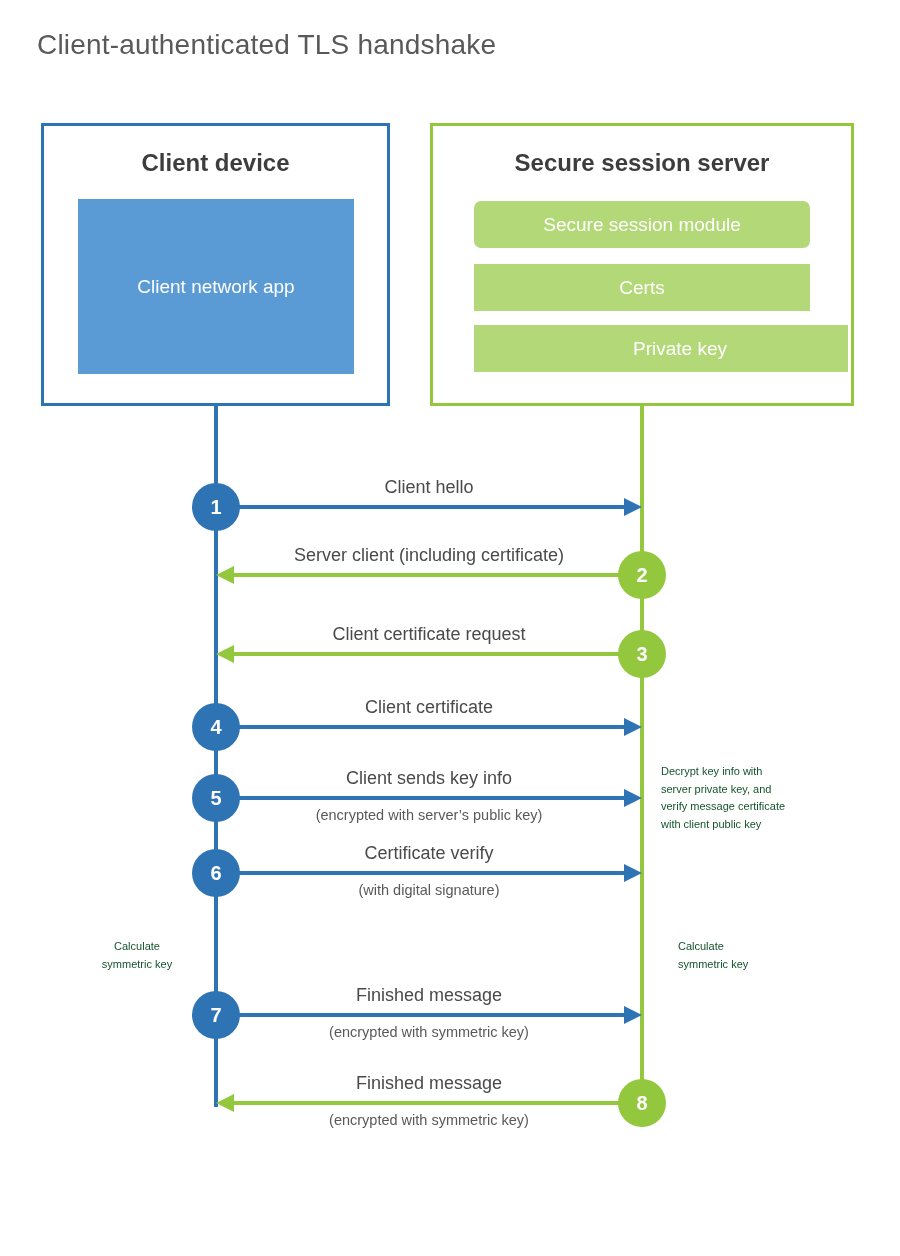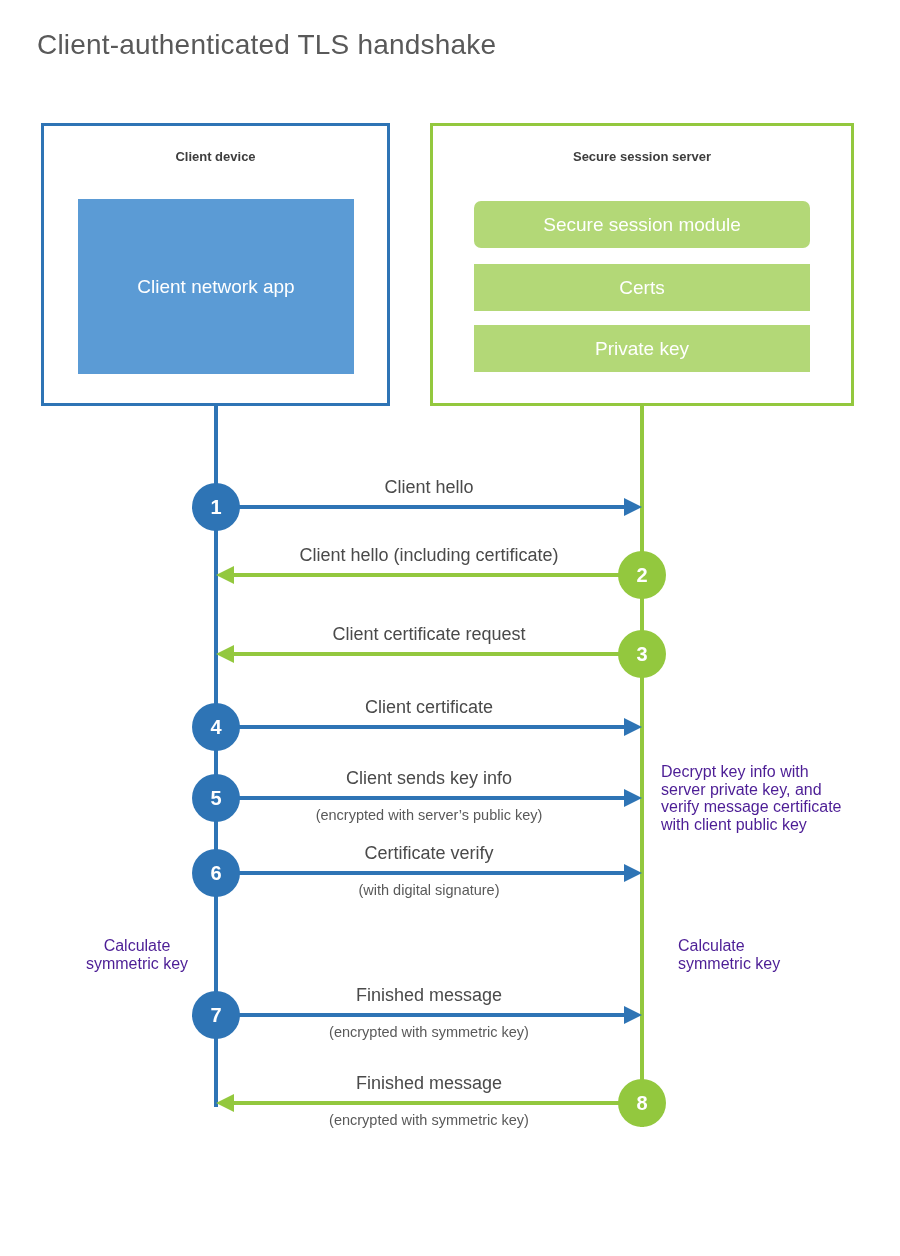--- a/index.html
+++ b/index.html
@@ -11,34 +11,34 @@
   :root { --blue:#2e74b5; --blue-fill:#5b9bd5; --green:#93c83e; --green-fill:#b3d877; }
 
   #page-title {
     position:absolute; left:37px; top:29px; font-size:28px; font-weight:300;
     color:#595959; letter-spacing:.2px;
   }
 
   .device-box { position:absolute; box-sizing:border-box; border:3px solid; background:#fff; }
   #client-box { left:41px; top:123px; width:349px; height:283px; border-color:var(--blue); }
   #server-box { left:430px; top:123px; width:424px; height:283px; border-color:var(--green); }
-  .box-title { margin-top:23px; text-align:center; font-size:13px; font-weight:bold; color:#3d3d3d; }
+  .box-title { margin-top:23px; text-align:center; font-size:24px; font-weight:bold; color:#3d3d3d; }
 
   #app-box {
     position:absolute; left:34px; top:73px; width:276px; height:175px;
     background:var(--blue-fill); color:#fff; display:flex; align-items:center;
     justify-content:center; text-align:right; font-size:19px; line-height:27px;
   }
   #app-box span { display:inline-block; max-width:175px; }
 
   .bar {
     position:absolute; left:41px; width:336px; height:47px; background:var(--green-fill);
     color:#fff; display:flex; align-items:center; justify-content:center; font-size:19px;
   }
-  #bar-0 { top:75px;border-radius:7px; } #bar-1 { top:138px; } #bar-2 { top:199px; }
+  #bar-0 { top:75px;border-radius:7px; } #bar-1 { top:138px; } #bar-2 { top:199px;padding-left:38px; }
 
   .lifeline { position:absolute; width:4px; }
   #client-line { left:214px; top:404px; height:703px; background:var(--blue); }
   #server-line { left:640px; top:404px; height:723px; background:var(--green); }
 
   .step { position:absolute; left:0; top:0; width:100%; height:0; }
   .c-blue  { --col:var(--blue); }
   .c-green { --col:var(--green); }
 
   .badge {
@@ -62,21 +62,21 @@
 
   .msg-label {
     position:absolute; left:216px; width:426px; top:calc(var(--y) - 30px);
     text-align:center; font-size:18px; color:#4a4a4a;
   }
   .msg-sub {
     position:absolute; left:216px; width:426px; top:calc(var(--y) + 9px);
     text-align:center; font-size:14.5px; color:#595959;
   }
 
-  .note { position:absolute; font-size:16px; line-height:17.5px; color:#4c1d95; }
+  .note { position:absolute; font-size:11px; line-height:17.5px; color:#14532d; }
   #decrypt-note { left:661px; top:763px; }
   #calc-left  { left:85px;  top:937px; width:104px; text-align:center; line-height:18px; }
   #calc-right { left:678px; top:937px; text-align:left; line-height:18px; }
 </style>
 </head>
 <body>
 
 <div id="canvas">
 
   <div id="page-title">Client-authenticated TLS handshake</div>
@@ -108,21 +108,21 @@
     <div class="shaft"></div>
     <div class="head"></div>
     <div class="badge">1</div>
     <div class="msg-label">Client hello</div>
   </div>
 
   <div class="step dir-left c-green" style="--y:575px">
     <div class="shaft"></div>
     <div class="head"></div>
     <div class="badge">2</div>
-    <div class="msg-label">Client hello (including certificate)</div>
+    <div class="msg-label">Server client (including certificate)</div>
   </div>
 
   <div class="step dir-left c-green" style="--y:654px">
     <div class="shaft"></div>
     <div class="head"></div>
     <div class="badge">3</div>
     <div class="msg-label">Client certificate request</div>
   </div>
 
   <div class="step dir-right c-blue" style="--y:727px">

